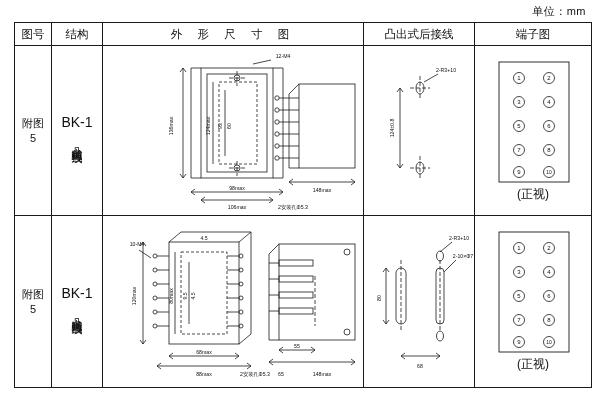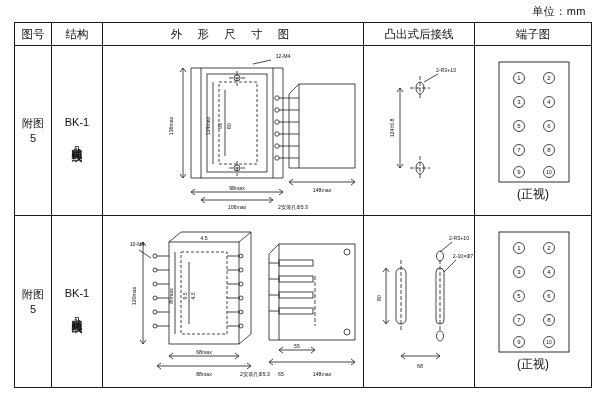--- a/index.html
+++ b/index.html
@@ -30,21 +30,21 @@
   }
   thead td{height:22px;font-size:11.5px;}
   .c1{width:36px;}
   .c2{width:50px;}
   .c3{width:260px;}
   .c4{width:110px;}
   .c5{width:116px;border-radius:7px;}
   .hdr-outline{letter-spacing:6px;}
   .rowlabel{font-size:11px;line-height:1.35;}
   .struct{font-size:11px;line-height:1.3;padding:2px 3px;}
-  .struct .bk{font-size:11px;margin-bottom:2px;}
+  .struct .bk{font-size:14px;margin-bottom:2px;}
   .vert{
     display:inline-block;
     writing-mode:vertical-rl;
     text-orientation:upright;
     letter-spacing:1px;
     line-height:1.1;
   }
   .cellwrap{position:relative;width:100%;height:100%;}
   svg{display:block;}
   .frontview{font-size:12px;}

